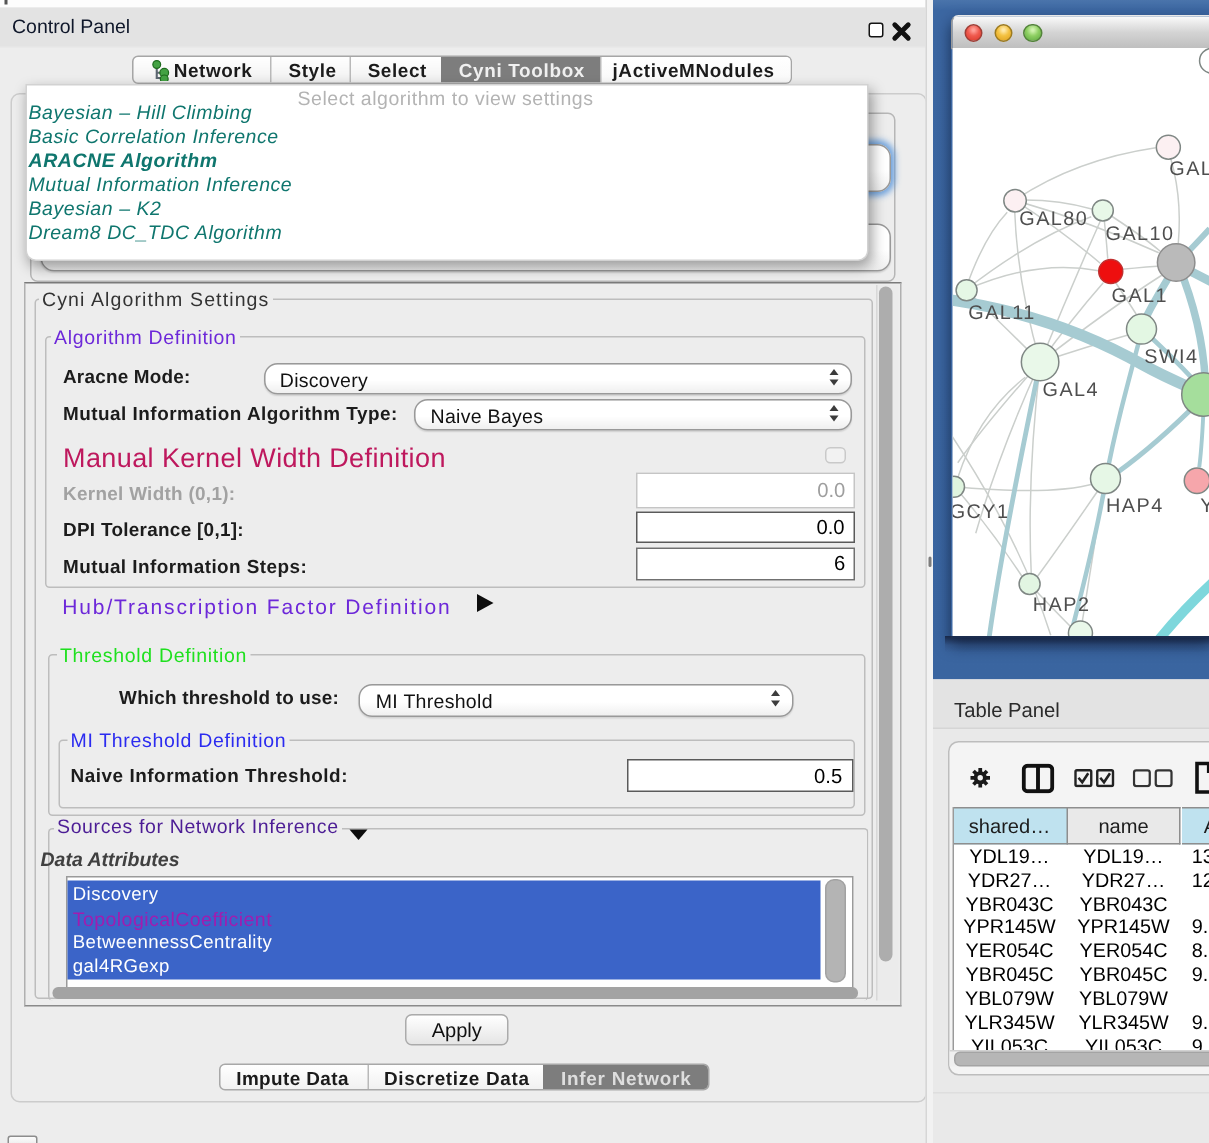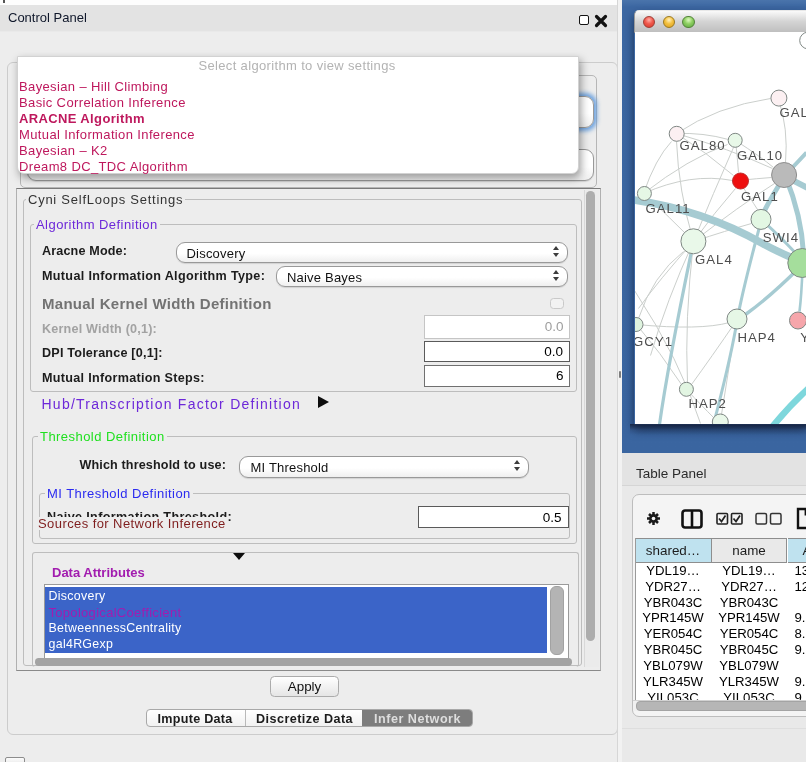--- a/index.html
+++ b/index.html
@@ -23,50 +23,67 @@
 
   <div class="abs" style="left:0;top:5px;width:617px;height:26px;background:#e3e3e3;border-bottom:1px solid #e9e9e9;"></div>
   <div class="lbl" style="left:8px;top:10px;font-size:13px;color:#0f172a;">Control Panel</div>
   <div class="abs" style="left:578.5px;top:14.5px;width:8px;height:8px;border:1.8px solid #141414;border-radius:2px;background:#fff;"></div>
   <svg class="abs" style="left:594px;top:13.5px;" width="14" height="14" viewBox="0 0 14 14">
     <path d="M2.5 2.5 L11.5 11.5 M11.5 2.5 L2.5 11.5" stroke="#111" stroke-width="3.2" stroke-linecap="round"></path>
   </svg>
 
   <div class="abs" style="left:7px;top:62px;width:609px;height:671px;border:1px solid #cccccc;border-radius:6px;background:#ededed;"></div>
 
+  <div class="abs" style="left:87.8px;top:37px;width:438.5px;height:17px;border:1px solid #a6a6a6;border-radius:4px;background:linear-gradient(#ffffff,#f7f7f7 55%,#ededed);overflow:hidden;">
+    <div class="abs" style="left:91.2px;top:0;width:53.3px;height:17px;border-left:1px solid #b9b9b9;"></div>
+    <div class="abs" style="left:144.5px;top:0;width:60.6px;height:17px;border-left:1px solid #b9b9b9;"></div>
+    <div class="abs" style="left:205.2px;top:0;width:105.7px;height:17px;background:#7d7d7d;"></div>
+    <div class="abs" style="left:310.9px;top:0;width:128px;height:17px;border-left:1px solid #b9b9b9;background:linear-gradient(#ffffff,#f9f9f9);"></div>
+    <div class="lbl" style="left:27px;top:2.2px;font-size:12.6px;font-weight:bold;letter-spacing:0.4px;color:#1b1b1b;">Network</div>
+    <div class="lbl" style="left:103.5px;top:2.2px;font-size:12.6px;font-weight:bold;letter-spacing:0.4px;color:#1b1b1b;">Style</div>
+    <div class="lbl" style="left:156.3px;top:2.2px;font-size:12.6px;font-weight:bold;letter-spacing:0.4px;color:#1b1b1b;">Select</div>
+    <div class="lbl" style="left:217px;top:2.2px;font-size:12.6px;font-weight:bold;letter-spacing:0.45px;color:#f0f0f0;">Cyni Toolbox</div>
+    <div class="lbl" style="left:319.5px;top:2.2px;font-size:12.6px;font-weight:bold;letter-spacing:0.45px;color:#1b1b1b;">jActiveMNodules</div>
+    <svg class="abs" style="left:12px;top:1.5px;" width="14" height="14" viewBox="0 0 14 14">
+      <path d="M3.5 4 L3.5 12 L7.5 12 M3.5 8.5 L7.5 8.5" stroke="#5c6670" stroke-width="1.4" fill="none"></path>
+      <circle cx="3.5" cy="3" r="2.6" fill="#44a244" stroke="#1e6b1e" stroke-width="0.8"></circle>
+      <circle cx="8.5" cy="8.5" r="2.9" fill="#44a244" stroke="#1e6b1e" stroke-width="0.8"></circle>
+      <circle cx="8.5" cy="12.6" r="2.6" fill="#44a244" stroke="#1e6b1e" stroke-width="0.8"></circle>
+    </svg>
+  </div>
 </div>
 
 <div class="abs" style="left:20px;top:75px;width:575px;height:111px;border:1px solid #b6b6b6;border-radius:5px;"></div>
 <div class="combo" style="left:27px;top:96px;width:565px;height:30px;box-shadow:0 0 4px 2.5px rgba(90,150,220,0.85);"></div>
 <div class="combo" style="left:27px;top:149px;width:565px;height:30px;"></div>
 
 <div class="abs" style="left:16px;top:188px;width:583px;height:481px;border-top:1.6px solid #7a7a7a;border-left:1px solid #b0b0b0;border-right:1px solid #b0b0b0;border-bottom:1.6px solid #8a8a8a;background:#ededed;"></div>
 
 <div class="abs" style="left:583.5px;top:190px;width:14px;height:477px;background:#ebebeb;border-left:1px solid #d8d8d8;"></div>
 <div class="abs" style="left:585.5px;top:191px;width:9px;height:450px;background:#adadad;border-radius:4.5px;"></div>
 
 <div class="abs" style="left:23px;top:199px;width:557px;height:465px;border:1px solid #bdbdbd;border-radius:3px;"></div>
-<div class="gt" style="left:26px;top:193px;color:#333;letter-spacing:0.75px;">Cyni SelfLoops Settings</div>
+<div class="gt" style="left:26px;top:193px;color:#333;letter-spacing:0.75px;">Cyni Algorithm Settings</div>
 
 <div class="abs" style="left:30px;top:224px;width:545px;height:166px;border:1px solid #bdbdbd;border-radius:3px;"></div>
 <div class="gt" style="left:34px;top:218px;color:#6d28d9;letter-spacing:0.45px;">Algorithm Definition</div>
 
 <div class="lbl" style="left:42px;top:244px;font-size:12.6px;font-weight:bold;letter-spacing:0.15px;color:#1c1c1c;">Aracne Mode:</div>
 <div class="combo" style="left:176px;top:241.7px;width:389.8px;height:19.6px;"></div>
 <div class="lbl" style="left:186.5px;top:245.5px;font-size:13px;letter-spacing:0.2px;color:#111;">Discovery</div>
 <div class="stp stpu" style="left:553.2px;top:246.3px;"></div>
 <div class="stp stpd" style="left:553.2px;top:252.6px;"></div>
 
 <div class="lbl" style="left:42px;top:269px;font-size:12.6px;font-weight:bold;letter-spacing:0.33px;color:#1c1c1c;">Mutual Information Algorithm Type:</div>
 <div class="combo" style="left:276px;top:265.8px;width:289.8px;height:19.6px;"></div>
 <div class="lbl" style="left:287px;top:269.8px;font-size:13px;letter-spacing:0.2px;color:#111;">Naive Bayes</div>
 <div class="stp stpu" style="left:553.2px;top:270.4px;"></div>
 <div class="stp stpd" style="left:553.2px;top:276.7px;"></div>
 
-<div class="lbl" style="left:42px;top:295px;font-size:15px;font-weight:bold;letter-spacing:0.27px;color:#737373;">Manual Kernel Width Definition</div>
+<div class="lbl" style="left:42px;top:295px;font-size:18px;font-weight:normal;letter-spacing:0.27px;color:#be185d;">Manual Kernel Width Definition</div>
 <div class="abs" style="left:550px;top:297.8px;width:11.5px;height:9px;background:#f2f2f2;border:1px solid #c9c9c9;border-radius:3.5px;"></div>
 
 <div class="lbl" style="left:42px;top:322px;font-size:12.6px;font-weight:bold;letter-spacing:0.2px;color:#a2a2a2;">Kernel Width (0,1):</div>
 <div class="fld" style="left:423.6px;top:315px;width:139px;height:21.5px;border:1px solid #c5c5c5;color:#9e9e9e;line-height:22.5px;padding-right:5.5px;">0.0</div>
 
 <div class="lbl" style="left:42px;top:346px;font-size:12.6px;font-weight:bold;letter-spacing:0.2px;color:#1c1c1c;">DPI Tolerance [0,1]:</div>
 <div class="fld" style="left:423.6px;top:340.8px;width:138.5px;height:19.3px;border:1.3px solid #5a5a5a;line-height:20.3px;padding-right:5.5px;">0.0</div>
 
 <div class="lbl" style="left:42px;top:371px;font-size:12.6px;font-weight:bold;letter-spacing:0.3px;color:#1c1c1c;">Mutual Information Steps:</div>
 <div class="fld" style="left:423.6px;top:365.3px;width:139px;height:19.9px;border:1.1px solid #707070;line-height:20.9px;padding-right:5.5px;">6</div>
@@ -83,25 +100,25 @@
 <div class="stp stpu" style="left:514.3px;top:460.3px;"></div>
 <div class="stp stpd" style="left:514.3px;top:466.6px;"></div>
 
 <div class="abs" style="left:39.3px;top:492.7px;width:529px;height:44px;border:1px solid #bdbdbd;border-radius:3px;"></div>
 <div class="gt" style="left:45px;top:486.5px;color:#2b2bf0;letter-spacing:0.45px;">MI Threshold Definition</div>
 
 <div class="lbl" style="left:47px;top:510px;font-size:12.6px;font-weight:bold;letter-spacing:0.36px;color:#1c1c1c;">Naive Information Threshold:</div>
 <div class="fld" style="left:417.5px;top:506px;width:143px;height:20px;border:1.2px solid #5a5a5a;line-height:21px;padding-right:6.5px;">0.5</div>
 
 <div class="abs" style="left:31.8px;top:552.4px;width:545px;height:114px;border:1px solid #bdbdbd;border-radius:3px;border-bottom:none;"></div>
-<div class="gt" style="left:36px;top:517px;color:#7f1d1d;letter-spacing:0.42px;">Sources for Network Inference</div>
+<div class="gt" style="left:36px;top:544px;color:#4c1d95;letter-spacing:0.42px;">Sources for Network Inference</div>
 <div class="abs" style="left:233px;top:552.5px;width:0;height:0;border-left:6.5px solid transparent;border-right:6.5px solid transparent;border-top:7.5px solid #0d0d0d;"></div>
 <div class="abs" style="left:229px;top:546.5px;width:31px;height:5px;background:#ededed;"></div>
 
-<div class="lbl" style="left:52px;top:564.5px;font-size:13px;font-weight:bold;color:#a21caf;">Data Attributes</div>
+<div class="lbl" style="left:27px;top:564.5px;font-size:13px;font-weight:bold;color:#404040;font-style:italic;">Data Attributes</div>
 
 <div class="abs" style="left:44px;top:583.5px;width:523px;height:73px;border:1px solid #9a9a9a;background:#fff;"></div>
 <div class="abs" style="left:45px;top:586.5px;width:501.5px;height:66.5px;background:#3b64c8;"></div>
 <div class="lbl" style="left:48.5px;top:589px;font-size:12.4px;letter-spacing:0.3px;color:#fff;">Discovery</div>
 <div class="lbl" style="left:48.5px;top:604.9px;font-size:13px;letter-spacing:0.3px;color:#a21caf;">TopologicalCoefficient</div>
 <div class="lbl" style="left:48.5px;top:620.8px;font-size:12.4px;letter-spacing:0.3px;color:#fff;">BetweennessCentrality</div>
 <div class="lbl" style="left:48.5px;top:636.7px;font-size:12.4px;letter-spacing:0.3px;color:#fff;">gal4RGexp</div>
 <div class="abs" style="left:550px;top:586px;width:12px;height:67px;background:#b4b4b4;border-radius:6px;border:1px solid #a2a2a2;"></div>
 
 <div class="abs" style="left:35px;top:658.4px;width:537px;height:7.4px;background:#a3a3a3;border-radius:3.7px;"></div>
@@ -113,21 +130,21 @@
   <div class="abs" style="left:214.5px;top:0;width:110.1px;height:17px;background:#7d7d7d;"></div>
   <div class="lbl" style="left:10.5px;top:2px;font-size:12.6px;font-weight:bold;letter-spacing:0.27px;color:#1b1b1b;">Impute Data</div>
   <div class="lbl" style="left:109px;top:2px;font-size:12.6px;font-weight:bold;letter-spacing:0.45px;color:#1b1b1b;">Discretize Data</div>
   <div class="lbl" style="left:227px;top:2px;font-size:12.6px;font-weight:bold;letter-spacing:0.5px;color:#dedede;">Infer Network</div>
 </div>
 
 <div class="abs" style="left:5px;top:757px;width:18px;height:10px;border:1.8px solid #8d8d8d;border-radius:2px;background:linear-gradient(#fcfcfc,#ddd);"></div>
 
 <div class="abs" style="left:17px;top:56px;width:560px;height:116px;background:#fff;border:1px solid #d2d2d2;border-radius:0 0 7px 7px;box-shadow:2px 4px 9px rgba(0,0,0,0.38);"></div>
 <div class="lbl" style="left:0;top:57.5px;width:594px;text-align:center;font-size:13px;letter-spacing:0.35px;color:#b3b3b3;">Select algorithm to view settings</div>
-<div class="lbl" style="left:19px;top:79px;font-size:13px;letter-spacing:0.37px;color:#be185d;line-height:15.95px;">
+<div class="lbl" style="left:19px;top:67px;font-size:13px;letter-spacing:0.37px;color:#0f766e;line-height:15.95px;font-style:italic;">
 Bayesian – Hill Climbing<br>
 Basic Correlation Inference<br>
 <b>ARACNE Algorithm</b><br>
 Mutual Information Inference<br>
 Bayesian – K2<br>
 Dream8 DC_TDC Algorithm
 </div>
 
 <div class="abs" style="left:617px;top:0;width:5px;height:762px;background:#f2f2f2;border-left:1px solid #d6d6d6;"></div>
 <div class="abs" style="left:618.7px;top:371px;width:2.4px;height:7px;background:#7d7d7d;border-radius:1px;"></div>

